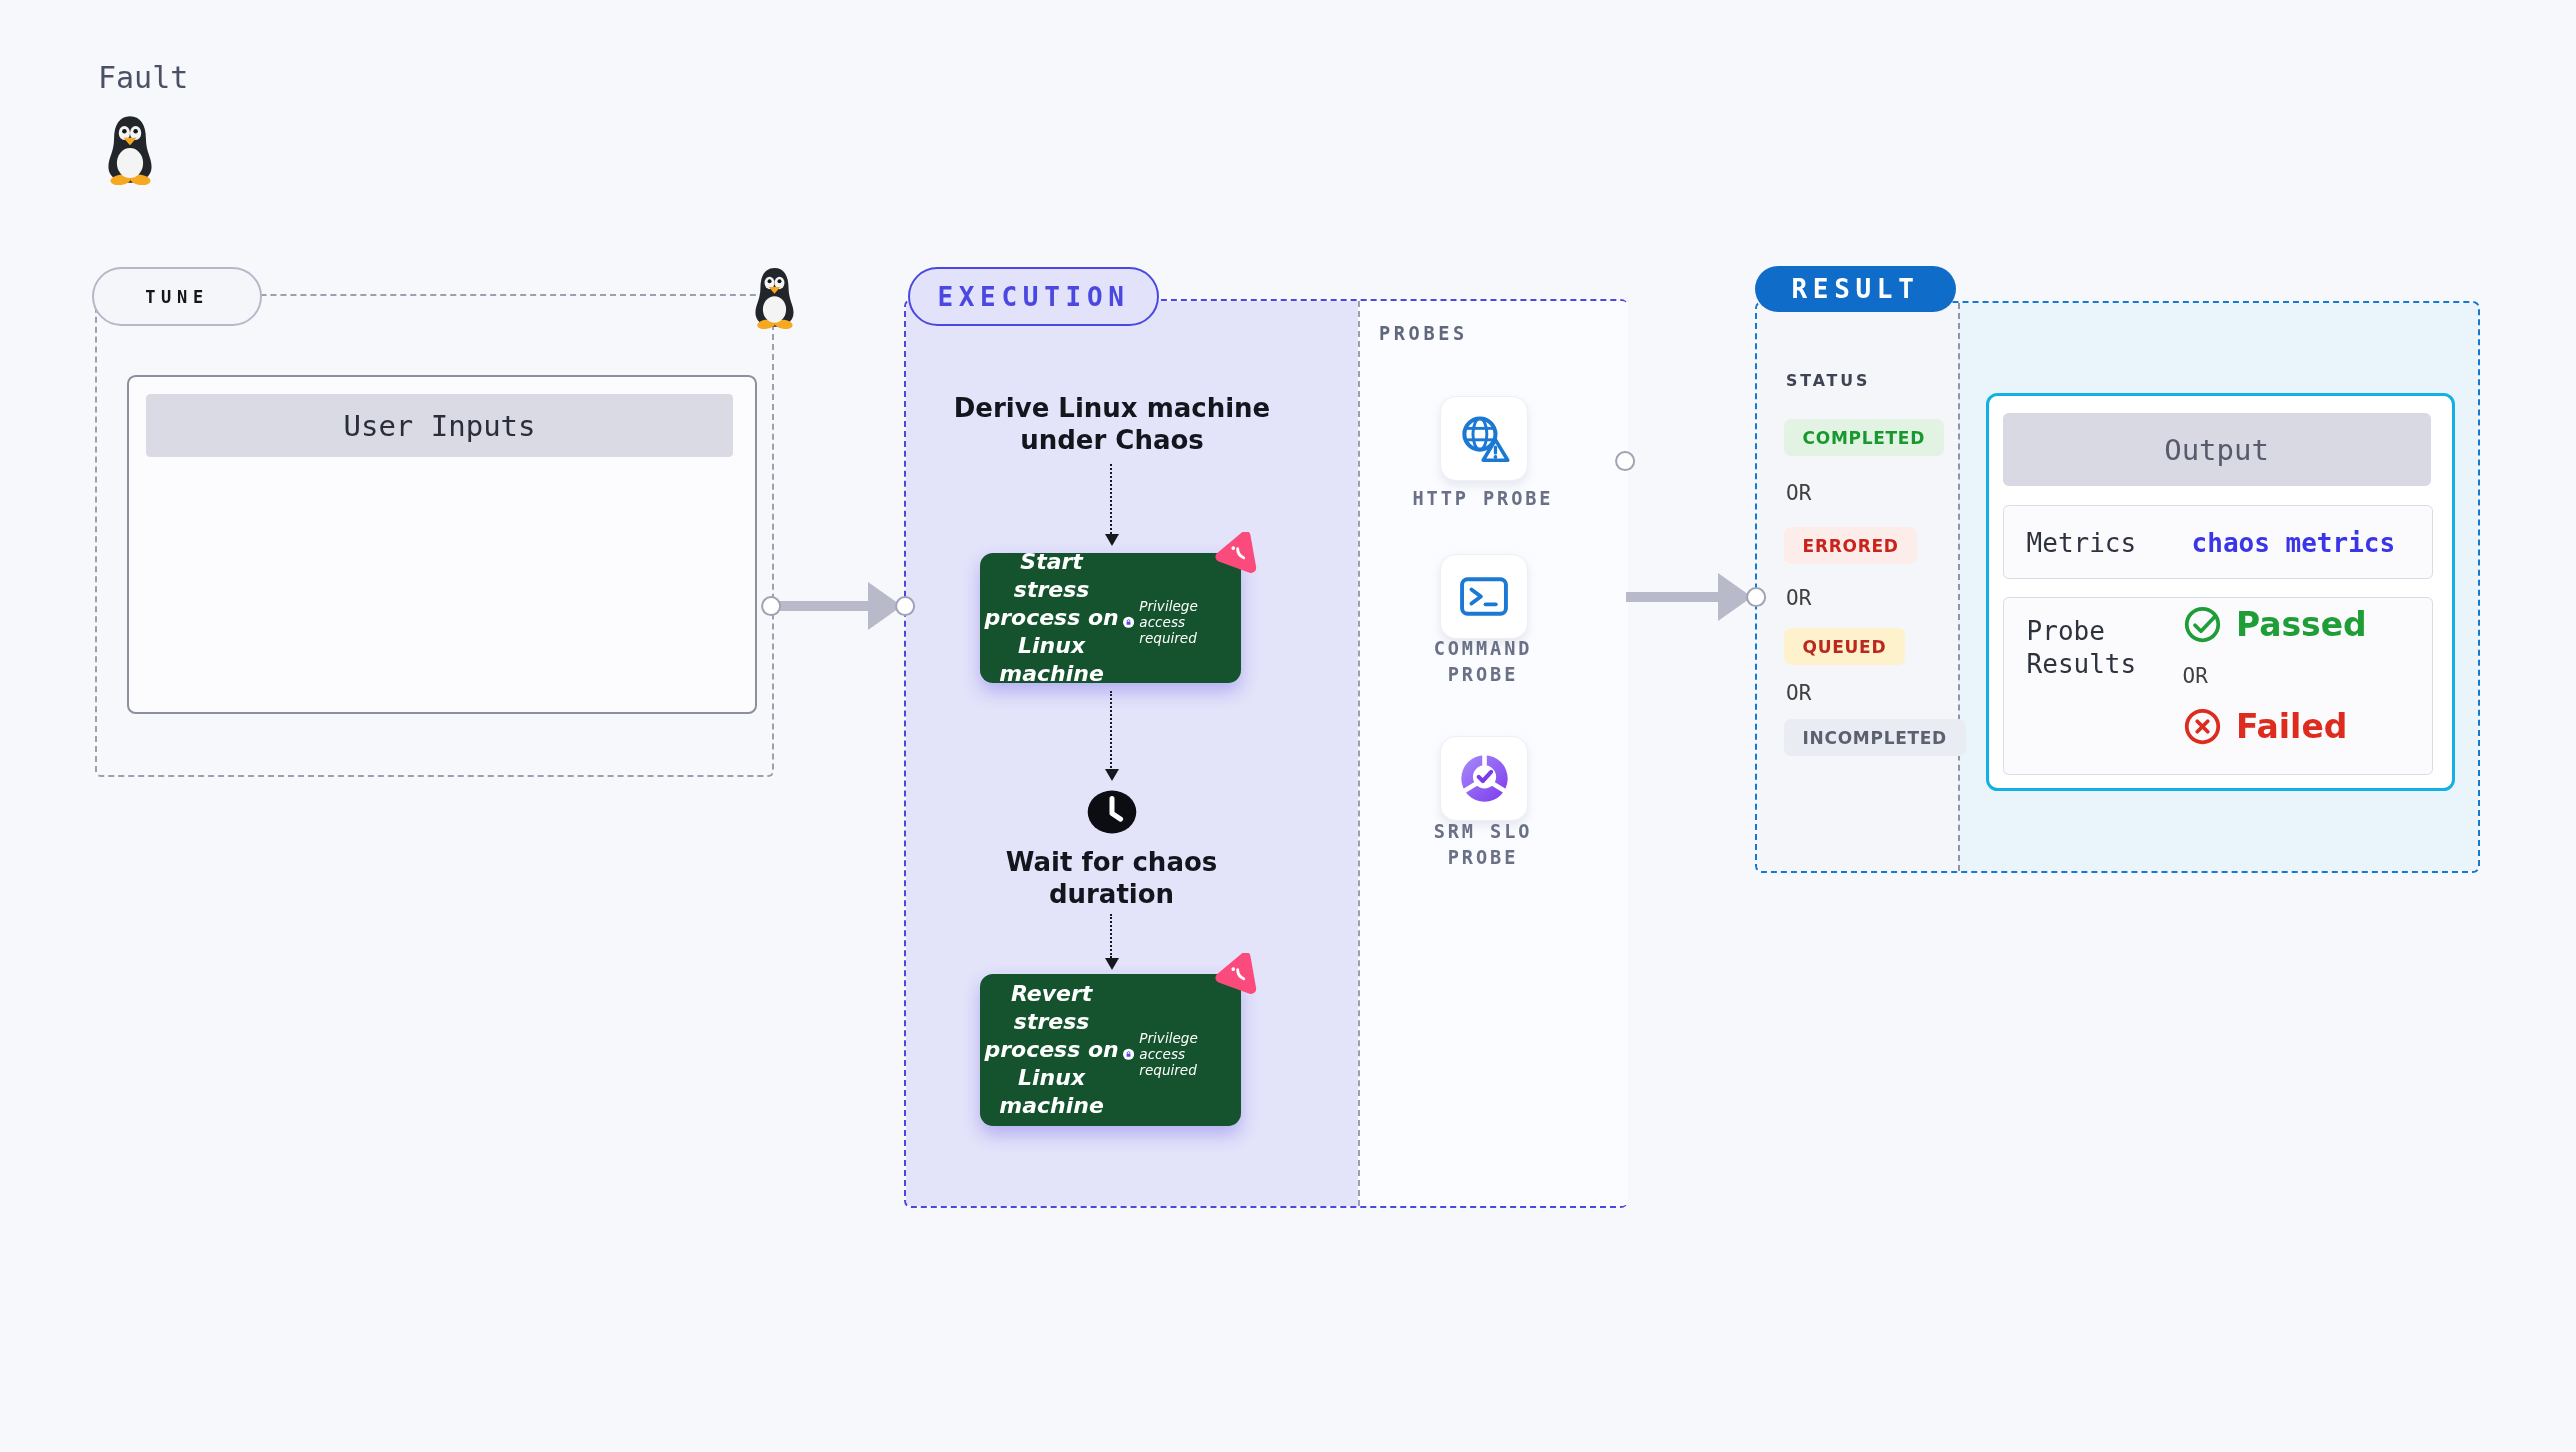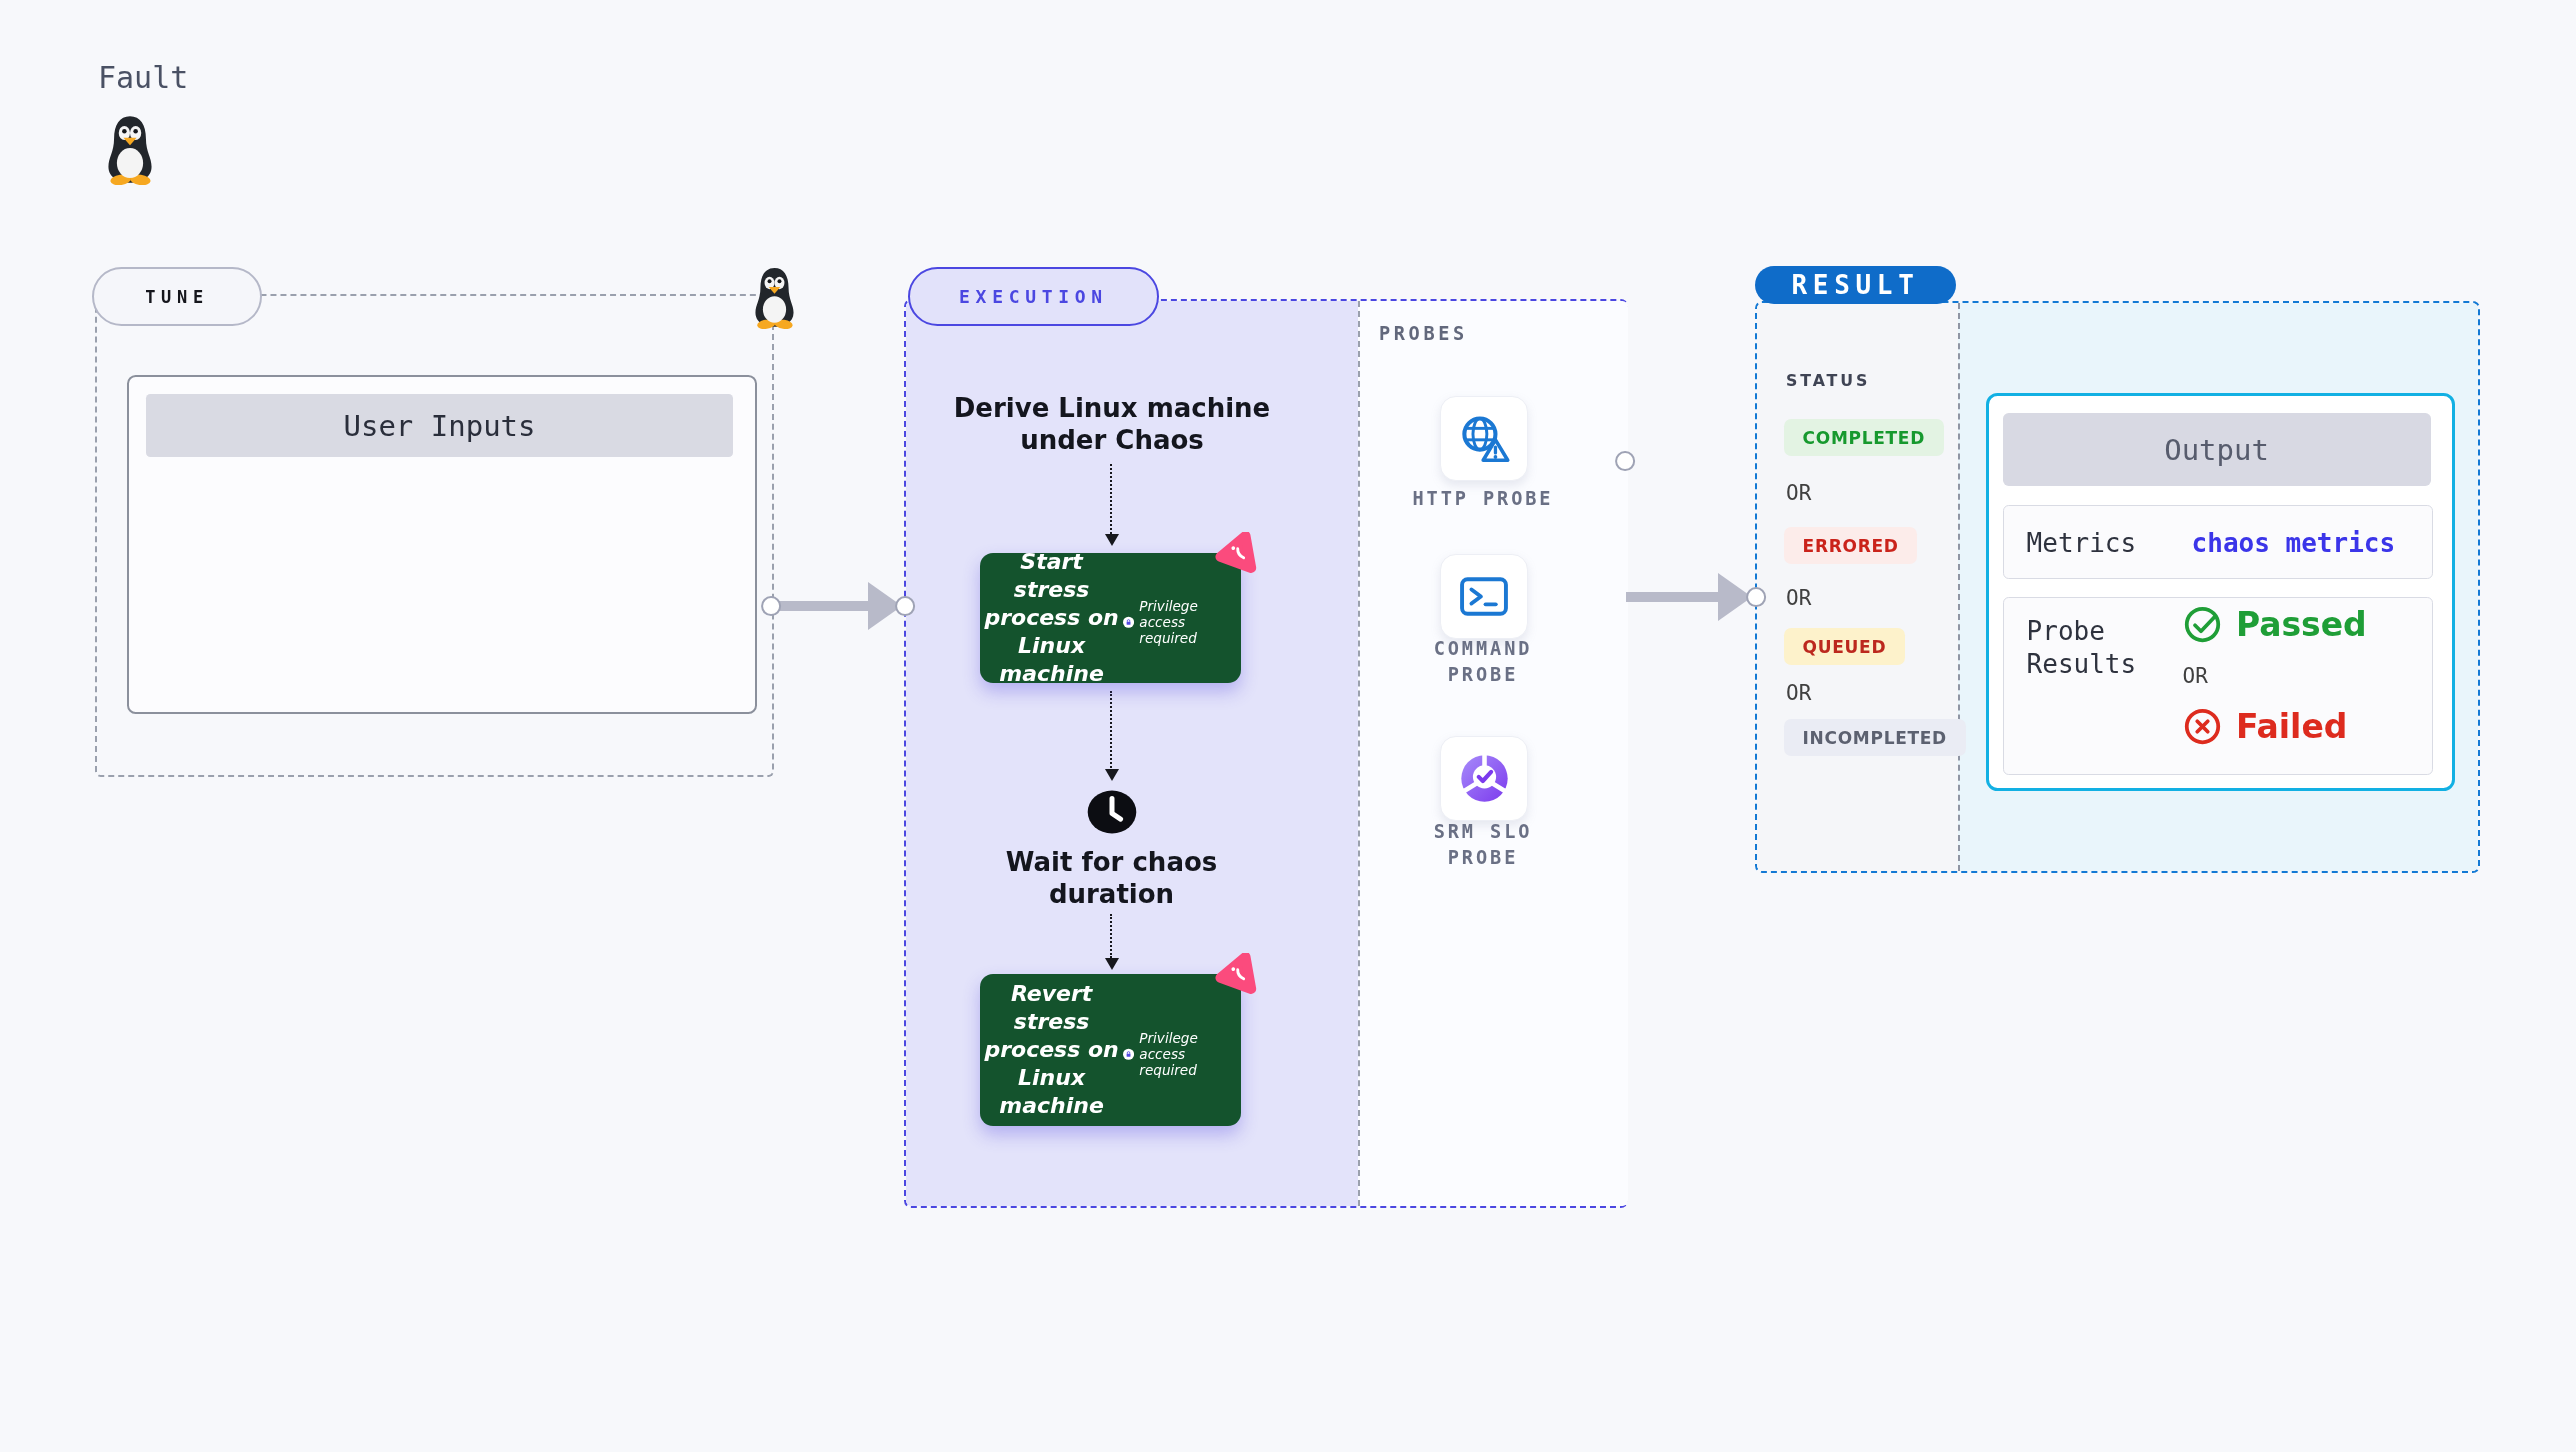--- a/index.html
+++ b/index.html
@@ -5,21 +5,21 @@
   html,body{margin:0;padding:0;background:#f7f8fb;}
   #canvas{position:relative;width:2576px;height:1452px;background:#f7f8fb;overflow:hidden;
           font-family:"DejaVu Sans","Liberation Sans",sans-serif;}
   .abs{position:absolute;}
   .mono{font-family:"DejaVu Sans Mono","Liberation Mono",monospace;}
   
   .pill{display:flex;align-items:center;justify-content:center;border-radius:716px;
         font-family:"DejaVu Sans Mono","Liberation Mono",monospace;font-weight:bold;
         letter-spacing:5.7px;z-index:6;}
   .pill-tune{background:#f5f6fa;border:2.9px solid #b5b8c8;color:#15161c;font-size:17px;}
-  .pill-exec{background:#e2e2fa;border:2.9px solid #4b47e1;color:#4b47e1;font-size:18px;}
+  .pill-exec{background:#e2e2fa;border:2.9px solid #4b47e1;color:#4b47e1;font-size:26px;}
   .pill-result{background:#0f6cc9;border:none;color:#ffffff;font-size:26px;}
   
   .tune-box{border:2.1px dashed #9aa0ad;border-radius:5.7px;}
   .exec-box{border:2.1px dashed #4b47e1;border-radius:7.2px;}
   .result-box{border:2.9px dashed #1379d4;border-radius:7.2px;}
   
   .ui-card{background:#fcfcfe;border:2.1px solid #8b909c;border-radius:8.6px;}
   .ui-head{background:#d9dae3;border-radius:4.3px;display:flex;align-items:center;justify-content:center;
            color:#2a2e3b;font-size:29px;}
   .ui-body{background:#eff0f6;border:1.4px solid #c8cbd8;border-radius:5.7px;}
@@ -218,21 +218,21 @@
   <div class="abs dot" style="left:1625px;top:461px;"></div>
   <div class="abs shaft" style="left:1626px;top:592px;width:93px;"></div>
   <div class="abs ahead" style="left:1718px;top:573px;"></div>
   <div class="abs dot" style="left:1756px;top:597px;"></div>
 
   <div class="abs result-box" style="left:1755px;top:301px;width:721px;height:568px;">
     <div class="abs" style="left:0;top:0;width:201px;height:100%;background:#f5f6f9;border-radius:5.7px 0 0 5.7px;"></div>
     <div class="abs" style="left:201px;top:0;width:518px;height:100%;background:#e9f5fb;border-radius:0 5.7px 5.7px 0;border-left:2.1px dashed #8f95a3;"></div>
   </div>
 
-  <div class="abs pill pill-result" style="left:1755px;top:266px;width:201px;height:38px;">
+  <div class="abs pill pill-result" style="left:1755px;top:266px;width:201px;height:46px;">
     <span>RESULT</span>
   </div>
 
   <div class="abs" style="left:1786px;top:371px;font-weight:bold;font-size:15.8px;letter-spacing:2.9px;color:#3f4454;">STATUS</div>
 
   <div class="abs badge b-green" style="left:1784px;top:419px;">COMPLETED</div>
   <div class="abs or" style="left:1786px;top:481px;">OR</div>
   <div class="abs badge b-red" style="left:1784px;top:527px;">ERRORED</div>
   <div class="abs or" style="left:1786px;top:586px;">OR</div>
   <div class="abs badge b-yellow" style="left:1784px;top:628px;">QUEUED</div>

